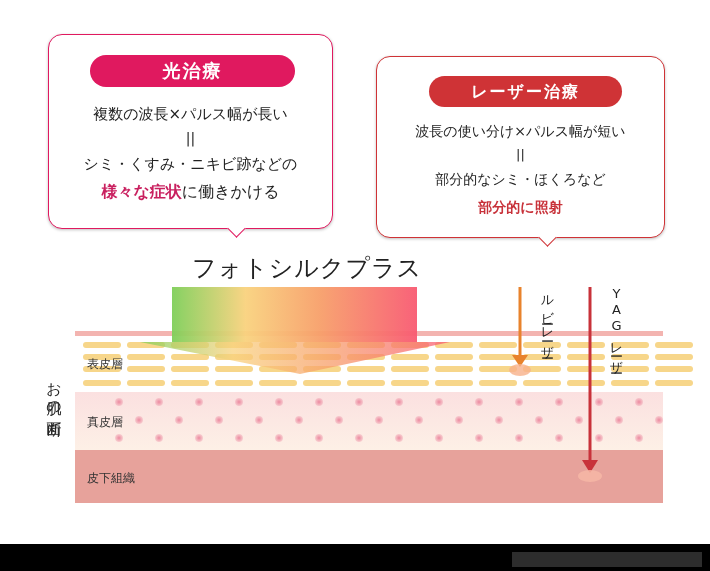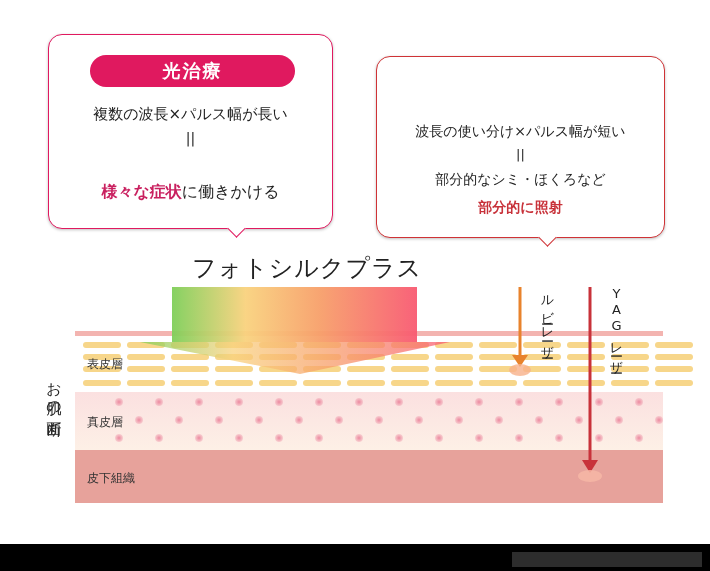--- a/index.html
+++ b/index.html
@@ -15,27 +15,29 @@
   .dot{position:absolute;width:8px;height:8px;border-radius:50%;background:radial-gradient(#ec8aa0,rgba(236,138,160,0));}
 </style>
 </head>
 <body>
 
 <div class="callout" style="left:48px;top:34px;width:283px;height:193px;border:1.5px solid #e0195f;">
   <div class="tail" style="left:181px;bottom:-7px;border-right:1.5px solid #e0195f;border-bottom:1.5px solid #e0195f;"></div>
   <div class="pill" style="left:41px;top:20px;width:205px;height:32px;line-height:32px;font-size:18px;background:#e0195f;">光治療</div>
   <div class="line" style="top:70px;text-align:center;">複数の波長×パルス幅が長い</div>
   <div class="line" style="top:95px;font-size:14px;">||</div>
+  <div class="line" style="top:120px;">シミ・くすみ・ニキビ跡などの</div>
   <div class="line" style="top:147px;font-size:16px;">
     <span style="color:#c9205f;font-weight:bold;">様々な症状</span><span>に働きかける</span>
   </div>
 </div>
 
 <div class="callout" style="left:376px;top:56px;width:287px;height:180px;border:1.5px solid #cf3336;">
   <div class="tail" style="left:164px;bottom:-7px;border-right:1.5px solid #cf3336;border-bottom:1.5px solid #cf3336;"></div>
+  <div class="pill" style="left:52px;top:19px;width:193px;height:31px;line-height:31px;font-size:16px;background:#cf3336;">レーザー治療</div>
   <div class="line" style="top:66px;font-size:14px;">波長の使い分け×パルス幅が短い</div>
   <div class="line" style="top:90px;font-size:13px;">||</div>
   <div class="line" style="top:114px;font-size:14px;">部分的なシミ・ほくろなど</div>
   <div class="line" style="top:142px;font-size:14px;font-weight:bold;color:#c8323a;">部分的に照射</div>
 </div>
 
 <div class="abs" style="left:192px;top:252px;font-size:24px;letter-spacing:1px;">フォトシルクプラス</div>
 
 <div class="abs" style="left:75px;top:331px;width:588px;height:5px;background:#f3b4b0;"></div>
 <div class="abs" style="left:75px;top:336px;width:588px;height:56px;background:#fff;">

